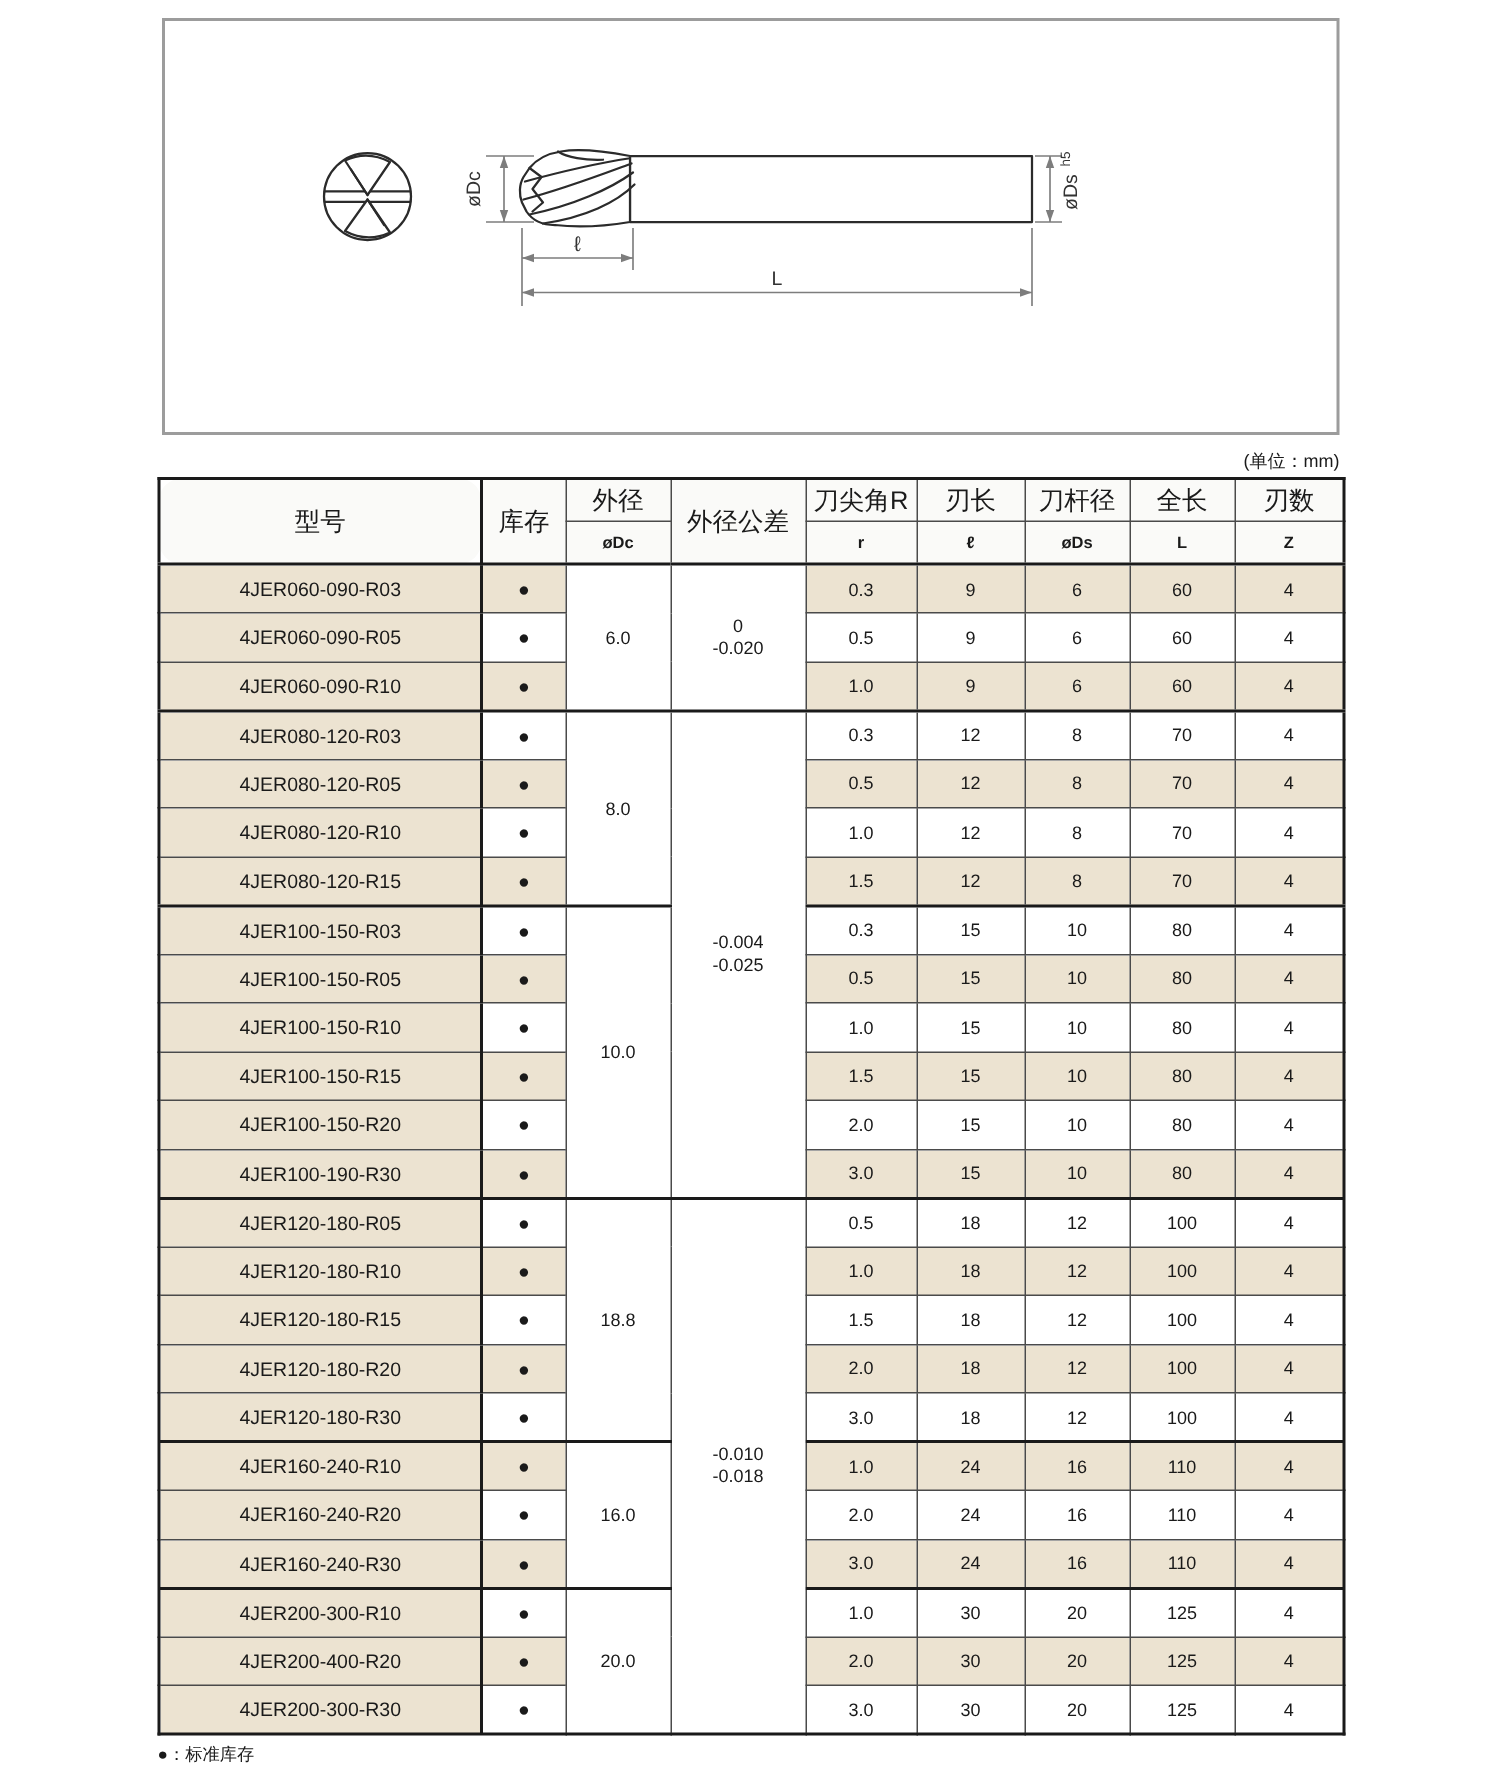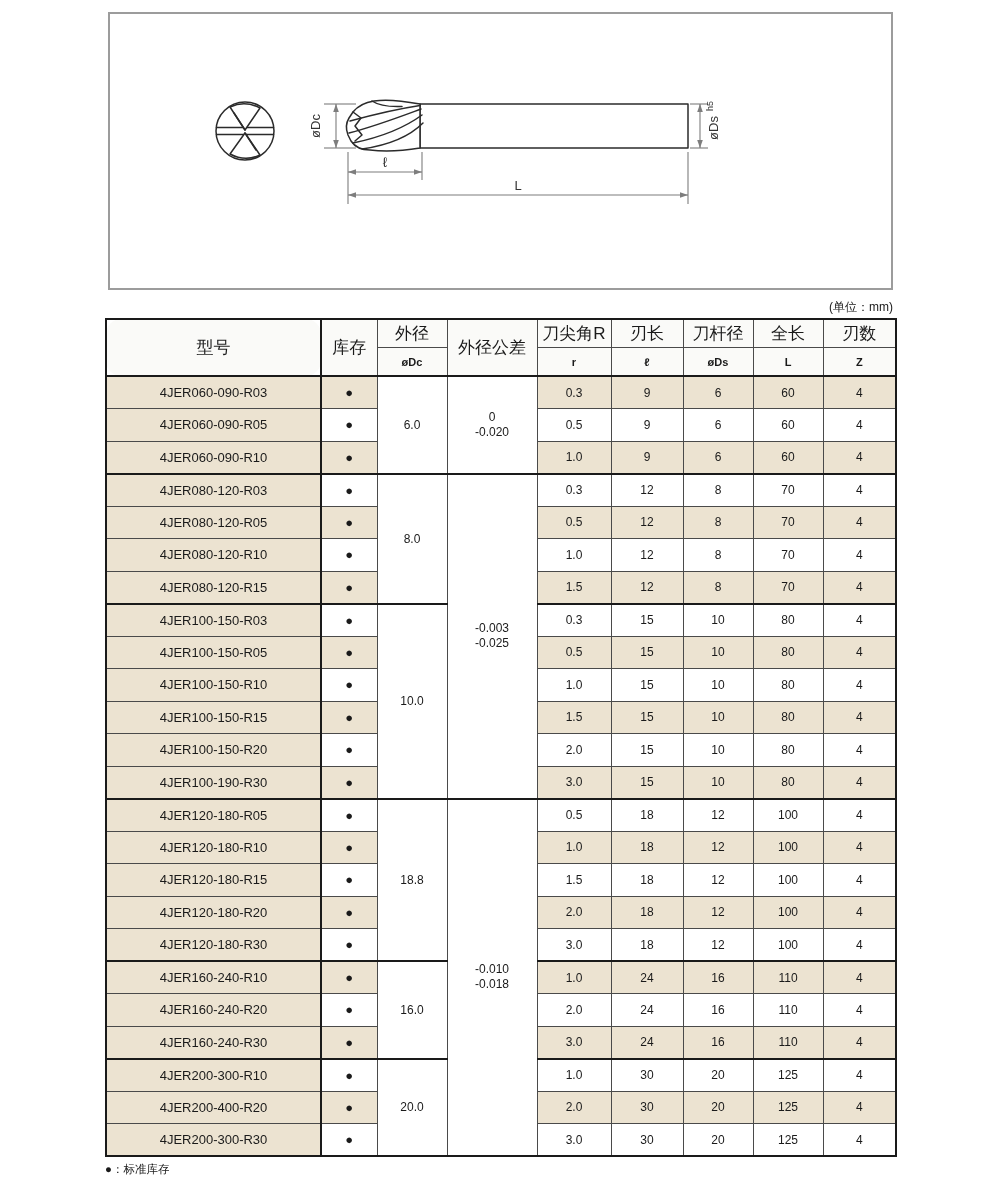--- a/index.html
+++ b/index.html
@@ -185,21 +185,21 @@
             <td class="num">9</td>
             <td class="num">6</td>
             <td class="num">60</td>
             <td class="num">4</td>
           </tr>
           <tr class="group-start">
             <td class="model">4JER080-120-R03</td>
             <td class="stock">●</td>
             <td class="merged" rowspan="4">8.0</td>
             <td class="merged" rowspan="10">
-              <div class="tol-line">-0.003</div>
+              <div class="tol-line">-0.004</div>
               <div class="tol-line">-0.025</div>
             </td>
             <td class="num">0.3</td>
             <td class="num">12</td>
             <td class="num">8</td>
             <td class="num">70</td>
             <td class="num">4</td>
           </tr>
           <tr class="shaded">
             <td class="model">4JER080-120-R05</td>

